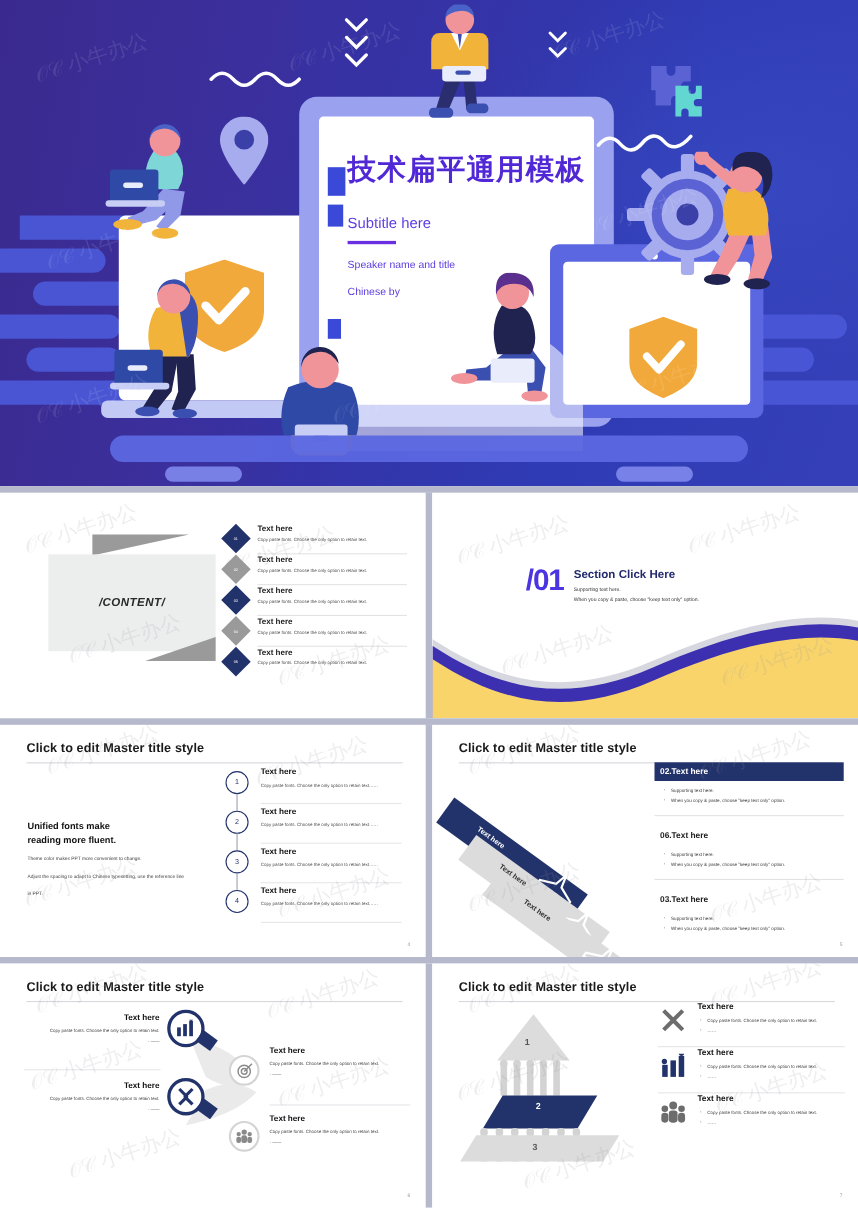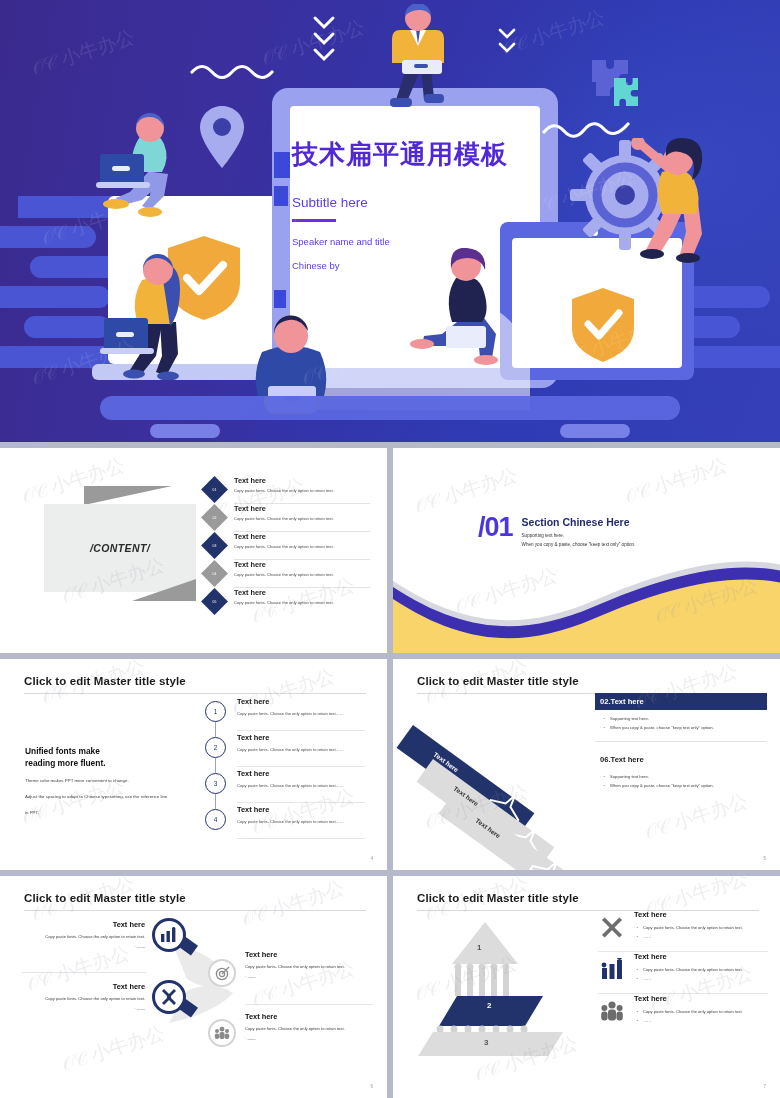--- a/index.html
+++ b/index.html
@@ -76,21 +76,21 @@
   .shield svg { display:block; }
 
   
   .pin{ position:absolute; left:200px; top:106px; width:44px; height:62px;}
   .gear{ position:absolute; left:570px; top:140px; width:110px; height:110px;}
   .chev{ position:absolute; color:#ffffff; }
   .wave-svg{position:absolute;}
   .puzzle{position:absolute;}
 
   
-  .title-block{ position:absolute; left:292px; top:140px; width:270px; }
+  .title-block{ position:absolute; left:316px; top:140px; width:270px; }
   .ti-bar{ position:absolute; background:#3b49d8; }
   .ti-bar.one{ left:-18px; top:12px; width:16px; height:26px;}
   .ti-bar.two{ left:-18px; top:46px; width:14px; height:20px;}
   .ti-bar.three{ left:-18px; top:150px;width:12px; height:18px;}
   .hero-title{
     font-size:26px; font-weight:bold; color:#5128d6; letter-spacing:1px;
     line-height:1.1; white-space:nowrap;
   }
   .hero-sub{ margin-top:26px; font-size:13.5px; color:#5b3be0; }
   .hero-rule{ margin-top:9px; width:44px; height:3px; background:#6a2fe0;}
@@ -469,21 +469,21 @@
 <div class="sheet" id="s3" style="left:393px;top:448px;width:387px;height:205px;">
   <svg class="waves" viewBox="0 0 390 118" preserveAspectRatio="none">
     <path d="M0 46 C70 92 130 96 200 66 C265 38 330 18 390 30 L390 118 L0 118z" fill="#d7d7e0"></path>
     <path d="M0 52 C70 98 130 102 200 72 C265 44 330 24 390 36 L390 118 L0 118z" fill="#3C2FB0"></path>
     <path d="M0 64 C70 110 130 114 200 84 C265 56 330 36 390 48 L390 118 L0 118z" fill="#F8D46B"></path>
   </svg>
 
   <div class="sec-wrap">
     <div class="secnum">/01</div>
     <div class="sectxt">
-      <div class="sech">Section Chinese Here</div>
+      <div class="sech">Section Click Here</div>
       <div class="secs1">Supporting text here.</div>
       <div class="secs2">When you copy &amp; paste, choose "keep text only" option.</div>
     </div>
   </div>
 
   <div class="wm">
     <span style="left:20px;top:30px;">𝒪𝒞 小牛办公</span>
     <span style="left:230px;top:20px;">𝒪𝒞 小牛办公</span>
     <span style="left:60px;top:130px;">𝒪𝒞 小牛办公</span>
     <span style="left:260px;top:140px;">𝒪𝒞 小牛办公</span>
@@ -586,20 +586,27 @@
   <div class="blk">
     <div class="bsec">
       <div class="bh on">02.Text here</div>
       <ul class="bul">
         <li>Supporting text here.</li>
         <li>When you copy &amp; paste, choose "keep text only" option.</li>
       </ul>
     </div>
     <div class="bsec">
       <div class="bh">06.Text here</div>
+      <ul class="bul">
+        <li>Supporting text here.</li>
+        <li>When you copy &amp; paste, choose "keep text only" option.</li>
+      </ul>
+    </div>
+    <div class="bsec">
+      <div class="bh">03.Text here</div>
       <ul class="bul">
         <li>Supporting text here.</li>
         <li>When you copy &amp; paste, choose "keep text only" option.</li>
       </ul>
     </div>
   </div>
 
   <div class="pagenum">5</div>
 
   <div class="wm">

